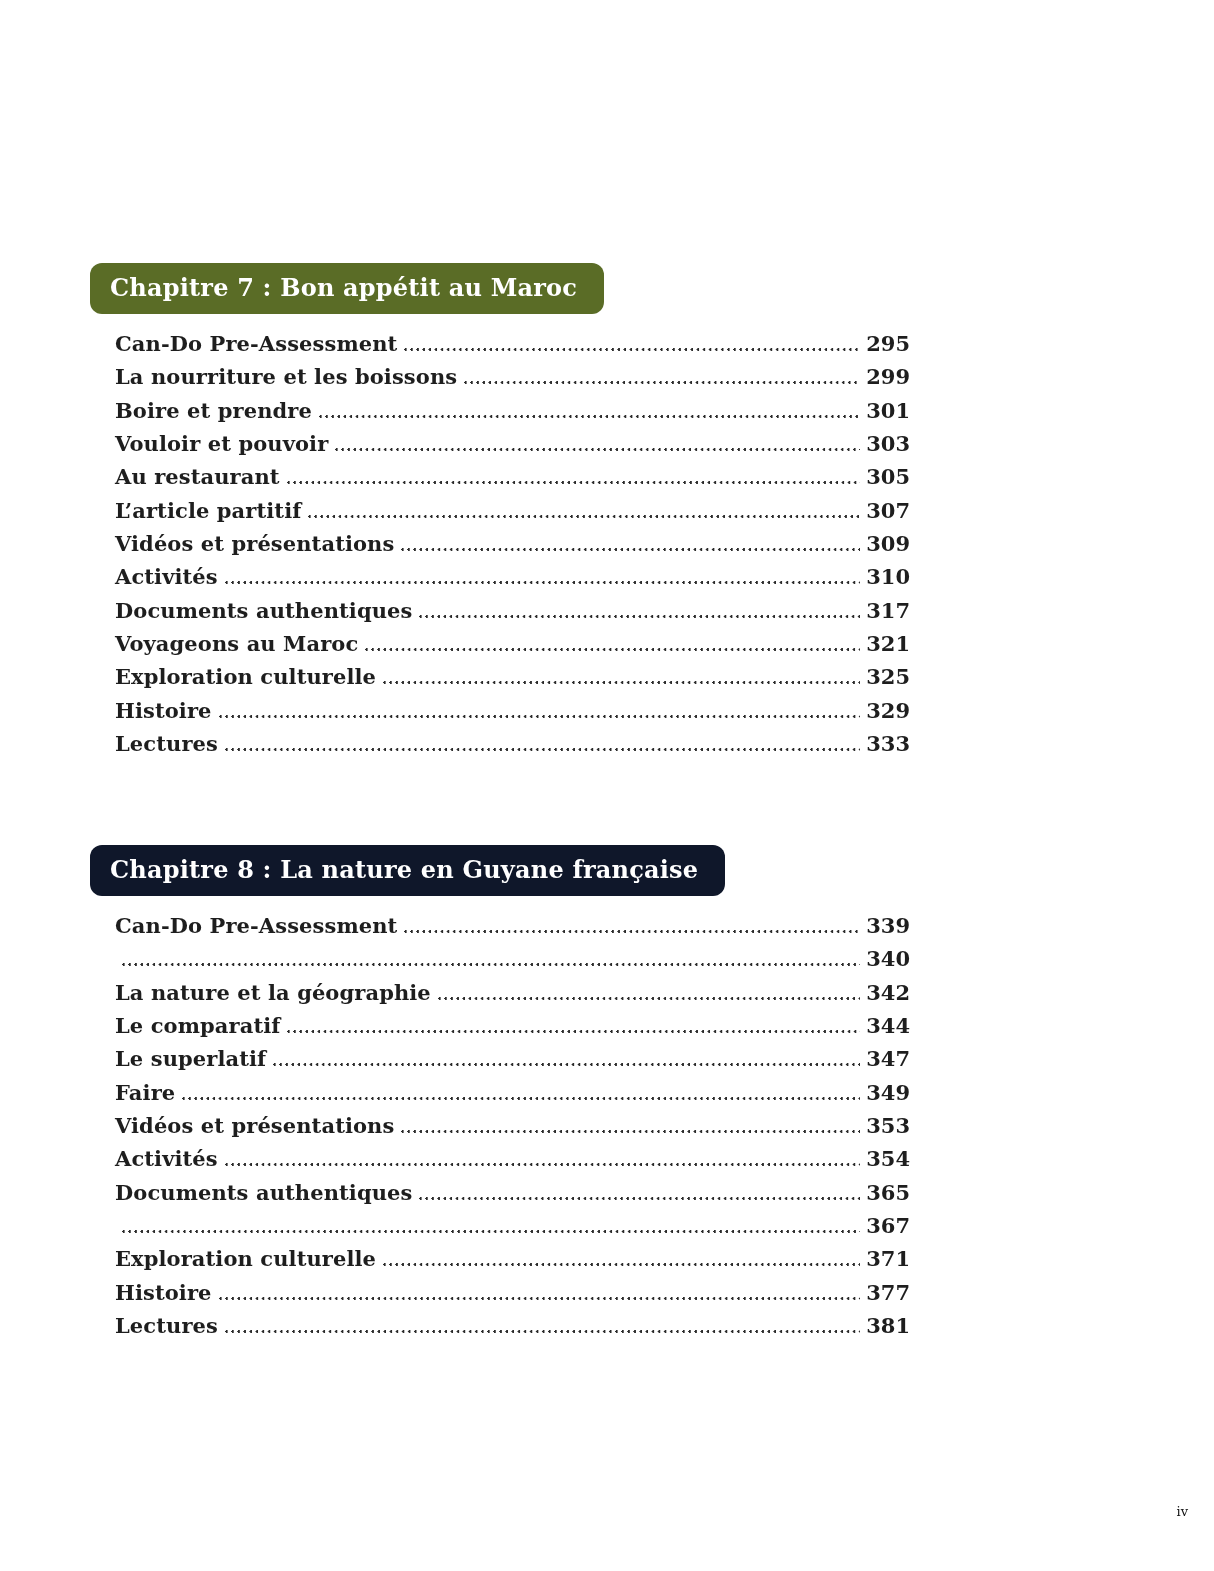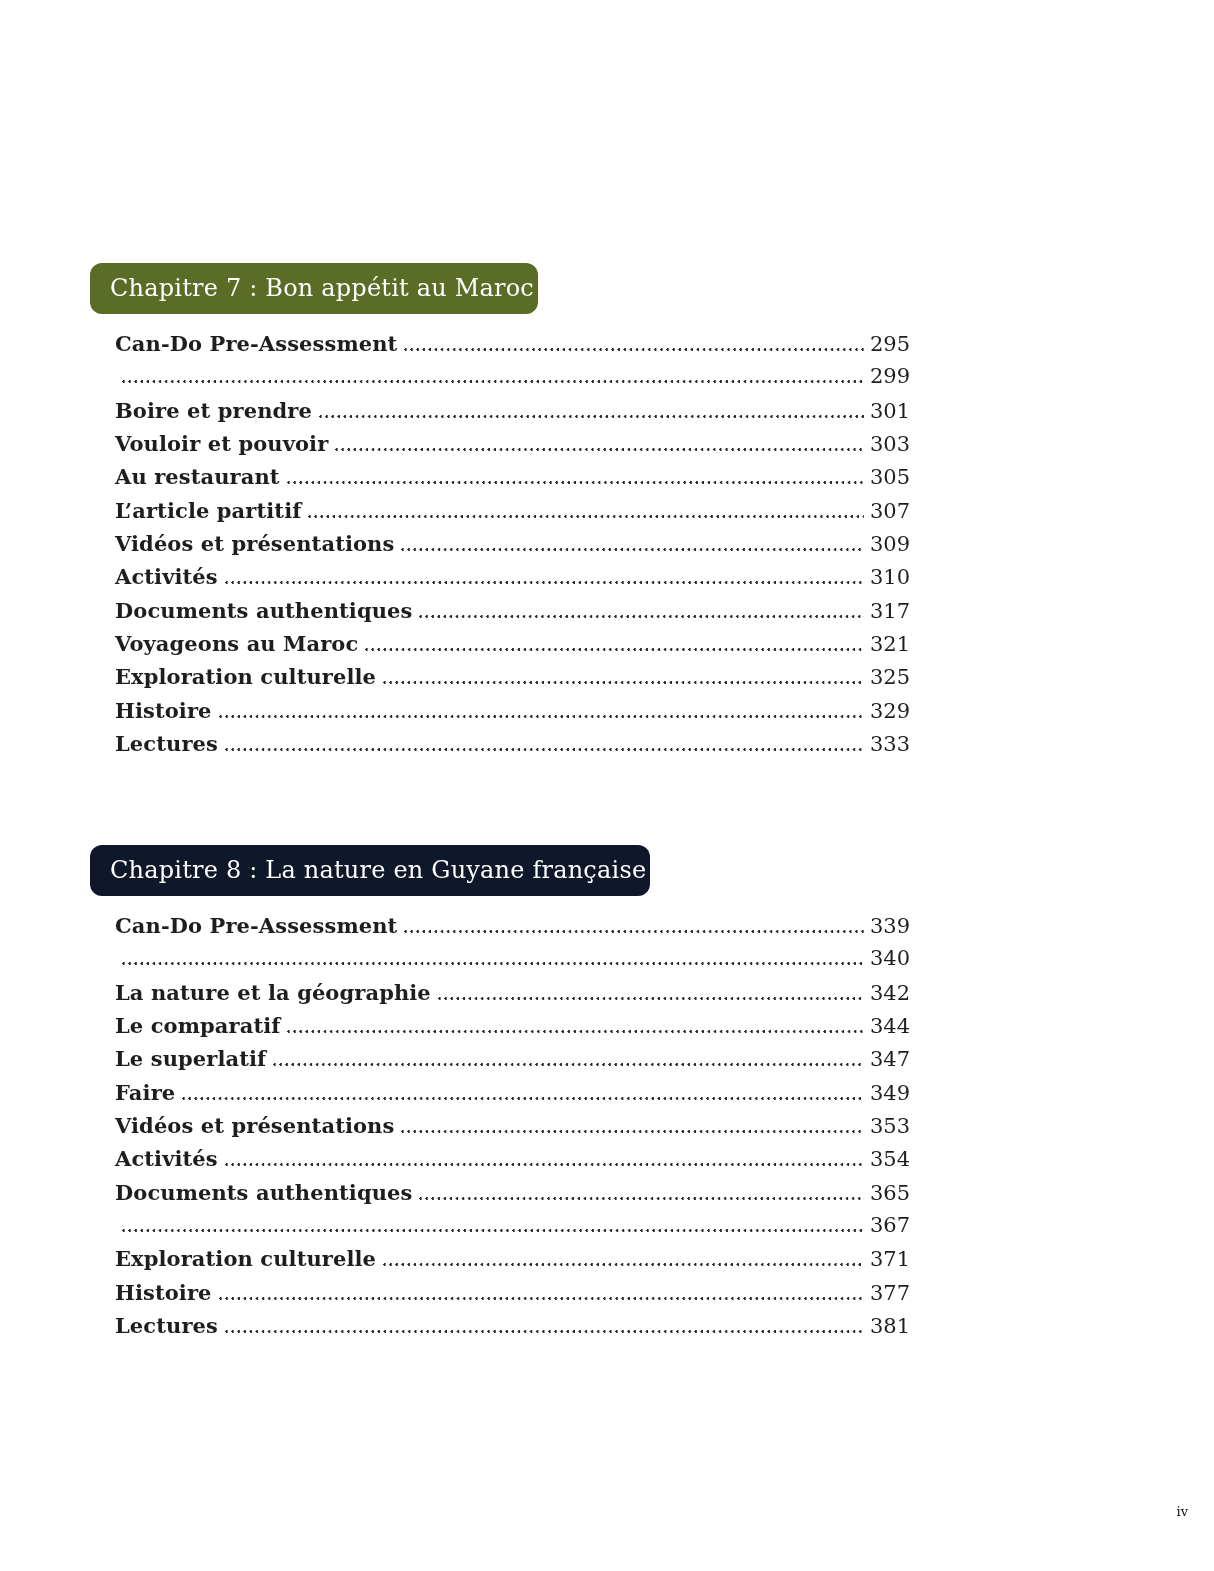--- a/index.html
+++ b/index.html
@@ -18,24 +18,24 @@
   .chapter-section {
     position: absolute;
     left: 90px;
     width: 820px;
   }
   .chapter-0 { top: 263px; }
   .chapter-1 { top: 845px; }
   .chapter-badge {
     display: inline-block;
     color: #ffffff;
-    font-weight: normal;
+    font-weight: bold;
     font-size: 24px;
     line-height: 28px;
-    padding: 11px 4px 12px 20px;
+    padding: 11px 27px 12px 20px;
     border-radius: 12px;
     letter-spacing: 0.2px;
   }
   .toc-list {
     margin-top: 13px;
     padding-left: 25px;
   }
   .toc-row {
     display: flex;
     align-items: baseline;
@@ -51,21 +51,21 @@
   .toc-leader {
     flex: 1;
     height: 3px;
     margin: 0 6px 0 7px;
     background-image: radial-gradient(circle at 1.6px 1.5px, #2b2b2b 1.25px, rgba(0,0,0,0) 1.35px);
     background-size: 6.1px 3px;
     background-repeat: repeat-x;
     background-position: 0 0;
   }
   .toc-page {
-    font-weight: normal;
+    font-weight: bold;
     white-space: nowrap;
   }
   .page-footer {
     position: absolute;
     top: 1504px;
     right: 26px;
     font-size: 13px;
     font-weight: normal;
     color: #111111;
   }
@@ -79,20 +79,21 @@
     <div class="chapter-badge" style="background: rgb(90, 108, 38);">Chapitre 7 : Bon appétit au Maroc</div>
     <div class="toc-list">
   <div class="toc-row">
     <span class="toc-title">Can-Do Pre-Assessment</span>
     <span class="toc-leader"></span>
     <span class="toc-page">295</span>
   </div>
 
 
   <div class="toc-row">
+    <span class="toc-title">La nourriture et les boissons</span>
     <span class="toc-leader"></span>
     <span class="toc-page">299</span>
   </div>
 
   <div class="toc-row">
     <span class="toc-title">Boire et prendre</span>
     <span class="toc-leader"></span>
     <span class="toc-page">301</span>
   </div>
 

